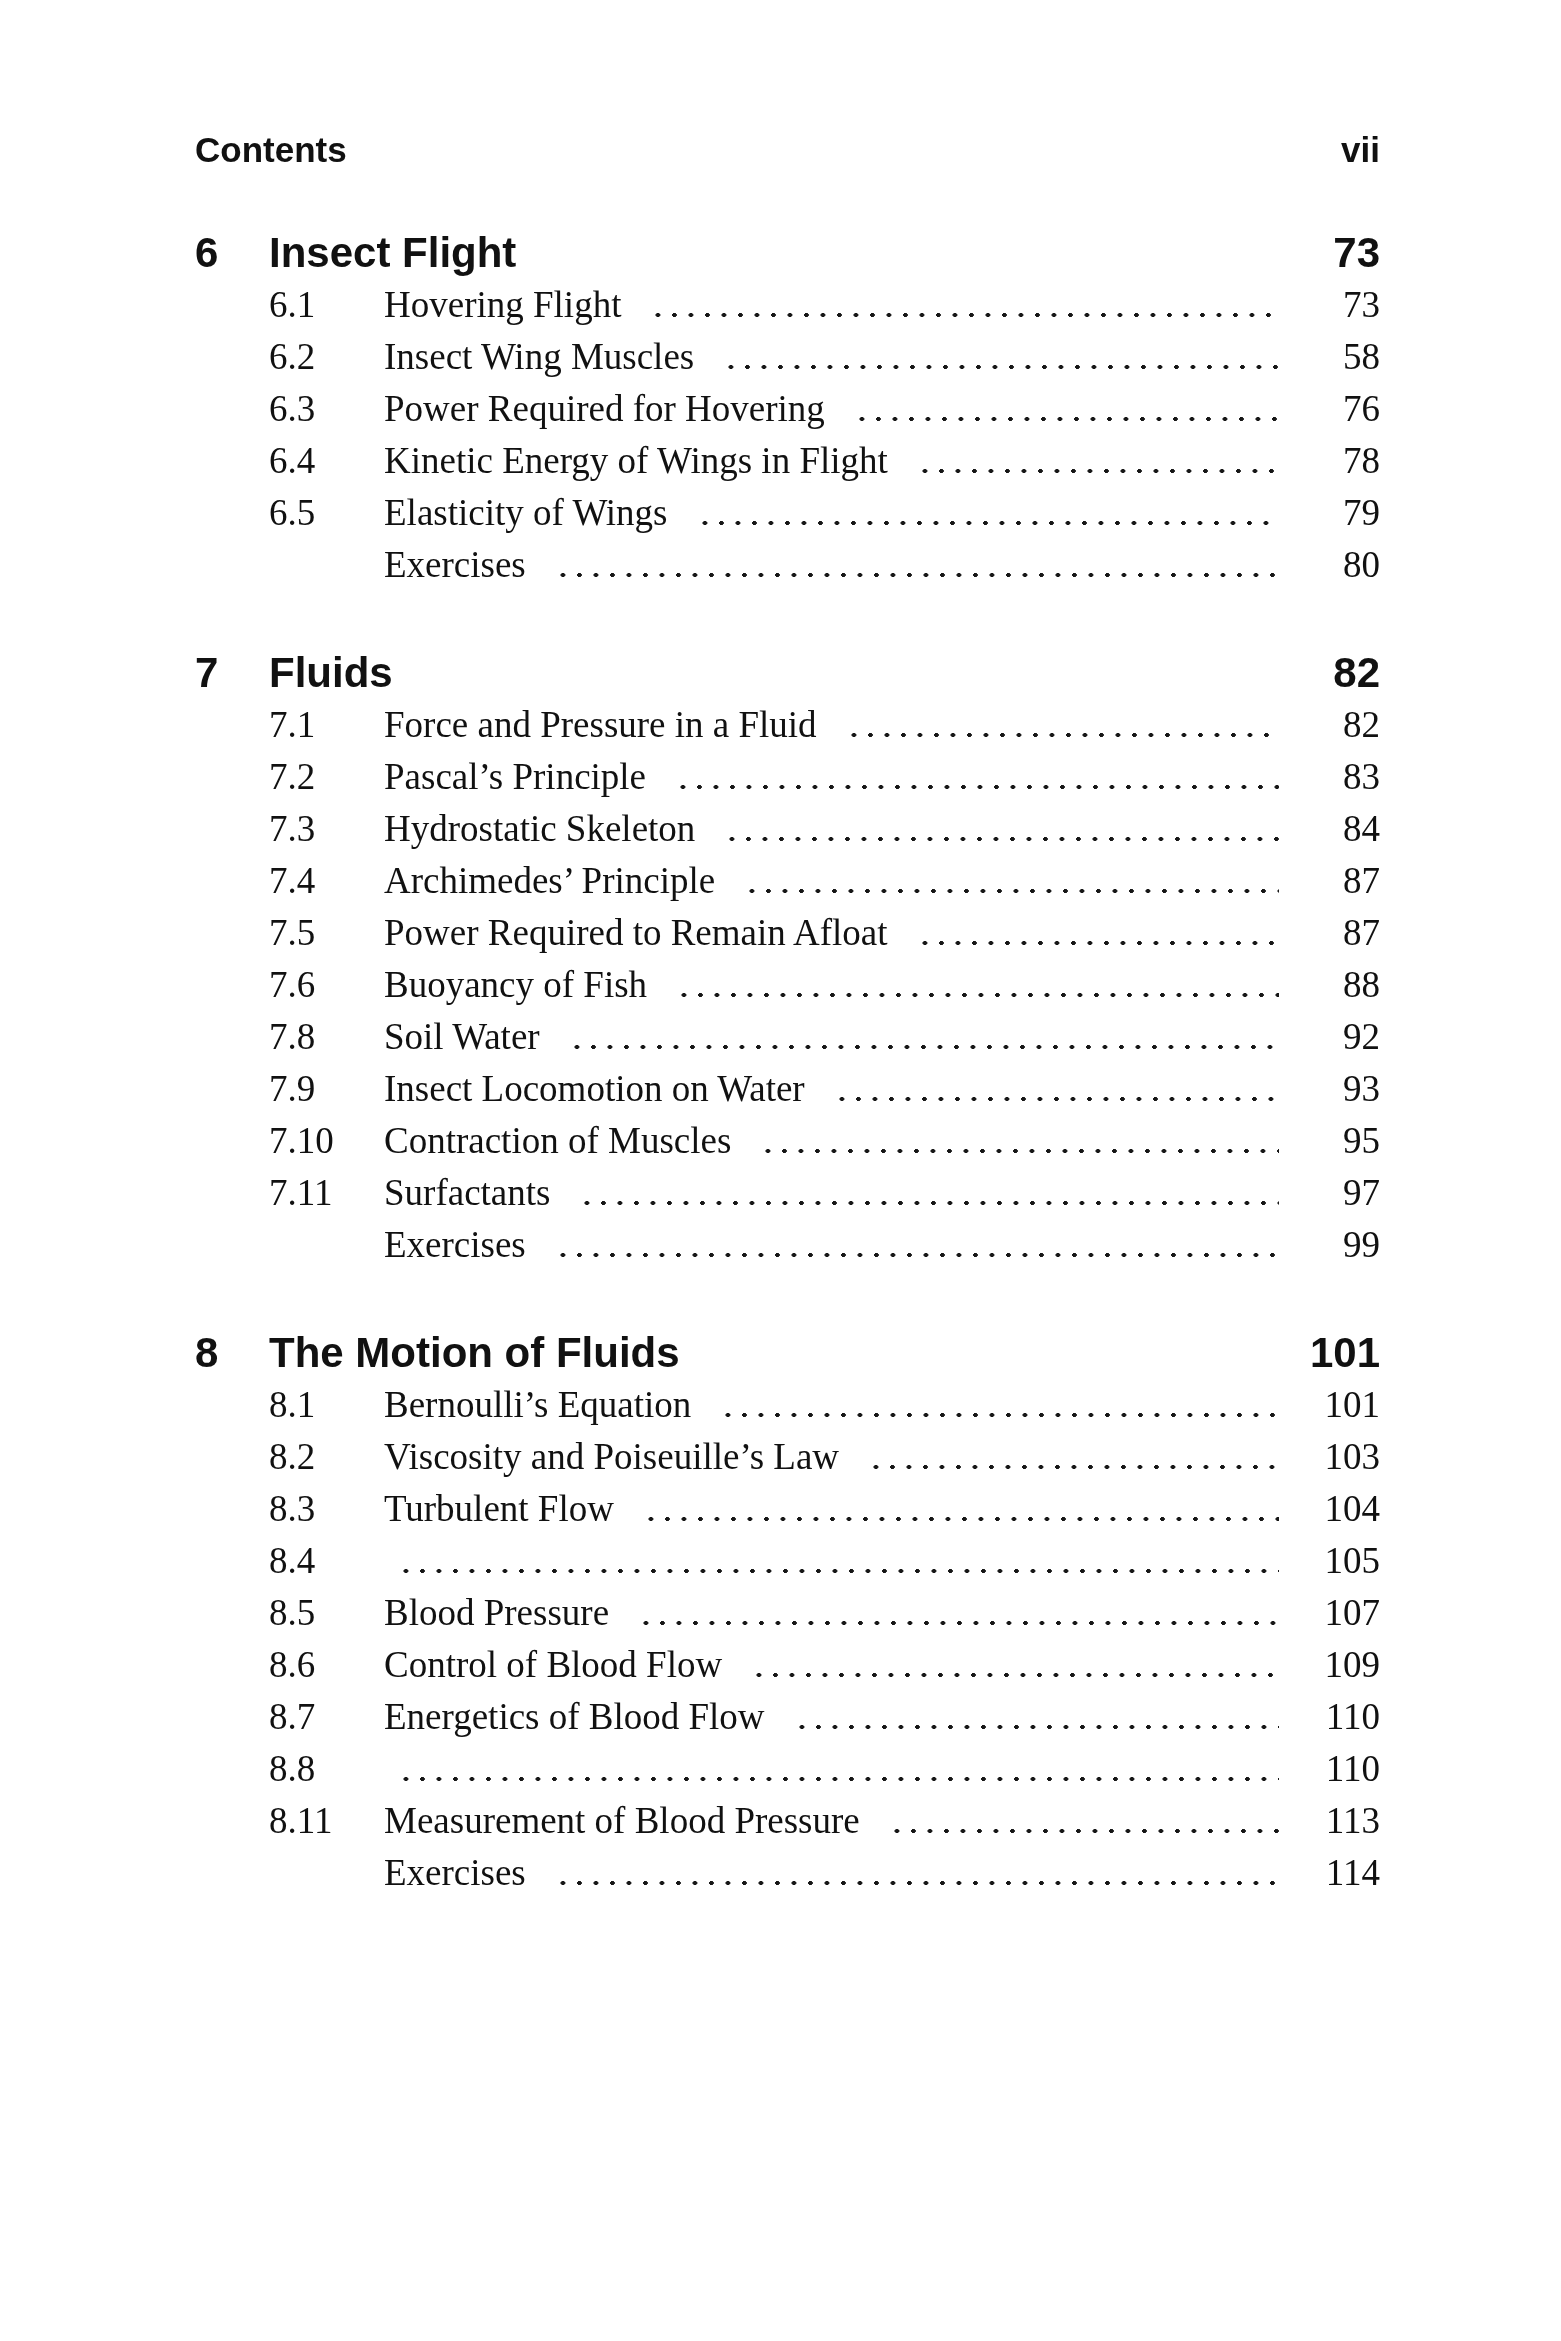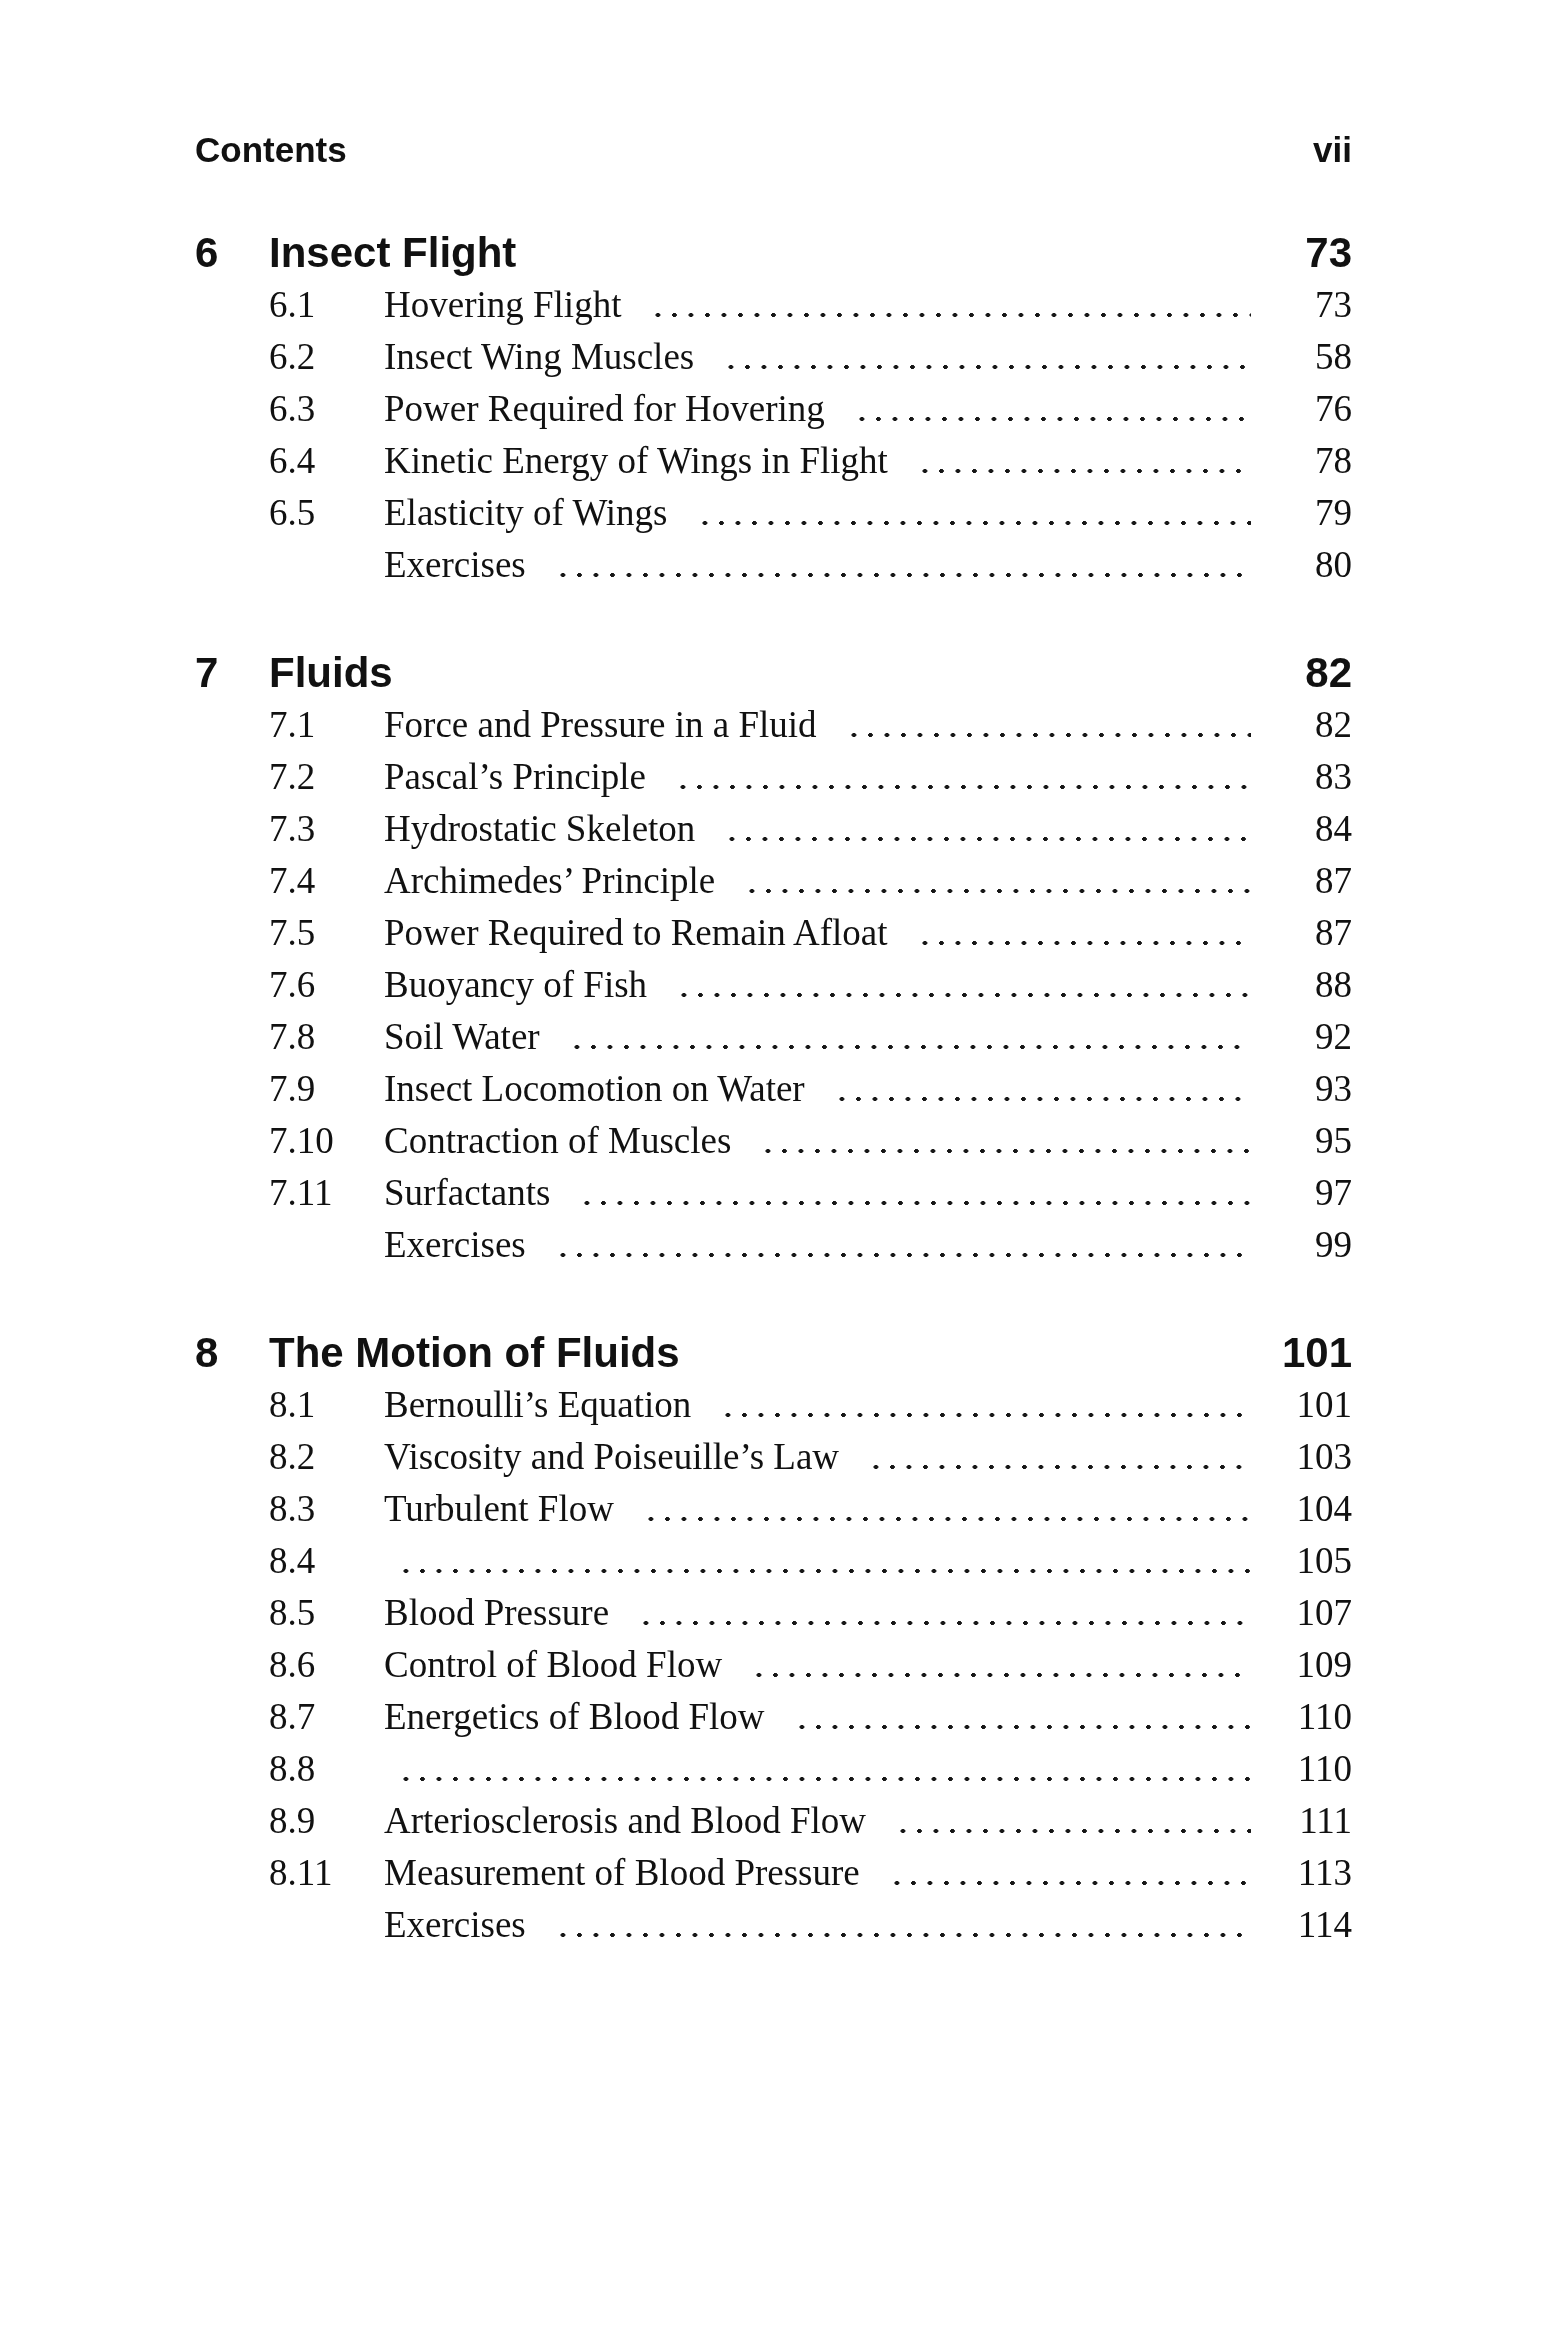--- a/index.html
+++ b/index.html
@@ -10,21 +10,21 @@
   body {
     width: 1561px;
     height: 2342px;
     position: relative;
     overflow: hidden;
     color: #111111;
   }
   .content {
     position: absolute;
     left: 195px;
-    right: 209px;
+    right: 181px;
     top: 0;
   }
   .page-header {
     margin-top: 130px;
     display: flex;
     justify-content: space-between;
     align-items: baseline;
     font-family: "Liberation Sans", sans-serif;
     font-weight: bold;
     font-size: 35px;
@@ -282,26 +282,20 @@
     <span class="leader"></span>
     <span class="row-page">110</span>
   </div>
 
   <div class="toc-row">
     <span class="row-num">8.8</span>
     <span class="leader"></span>
     <span class="row-page">110</span>
   </div>
 
-  <div class="toc-row">
-    <span class="row-num">8.9</span>
-    <span class="row-title">Arteriosclerosis and Blood Flow</span>
-    <span class="leader"></span>
-    <span class="row-page">111</span>
-  </div>
 
 
   <div class="toc-row">
     <span class="row-num">8.11</span>
     <span class="row-title">Measurement of Blood Pressure</span>
     <span class="leader"></span>
     <span class="row-page">113</span>
   </div>
 
   <div class="toc-row">

